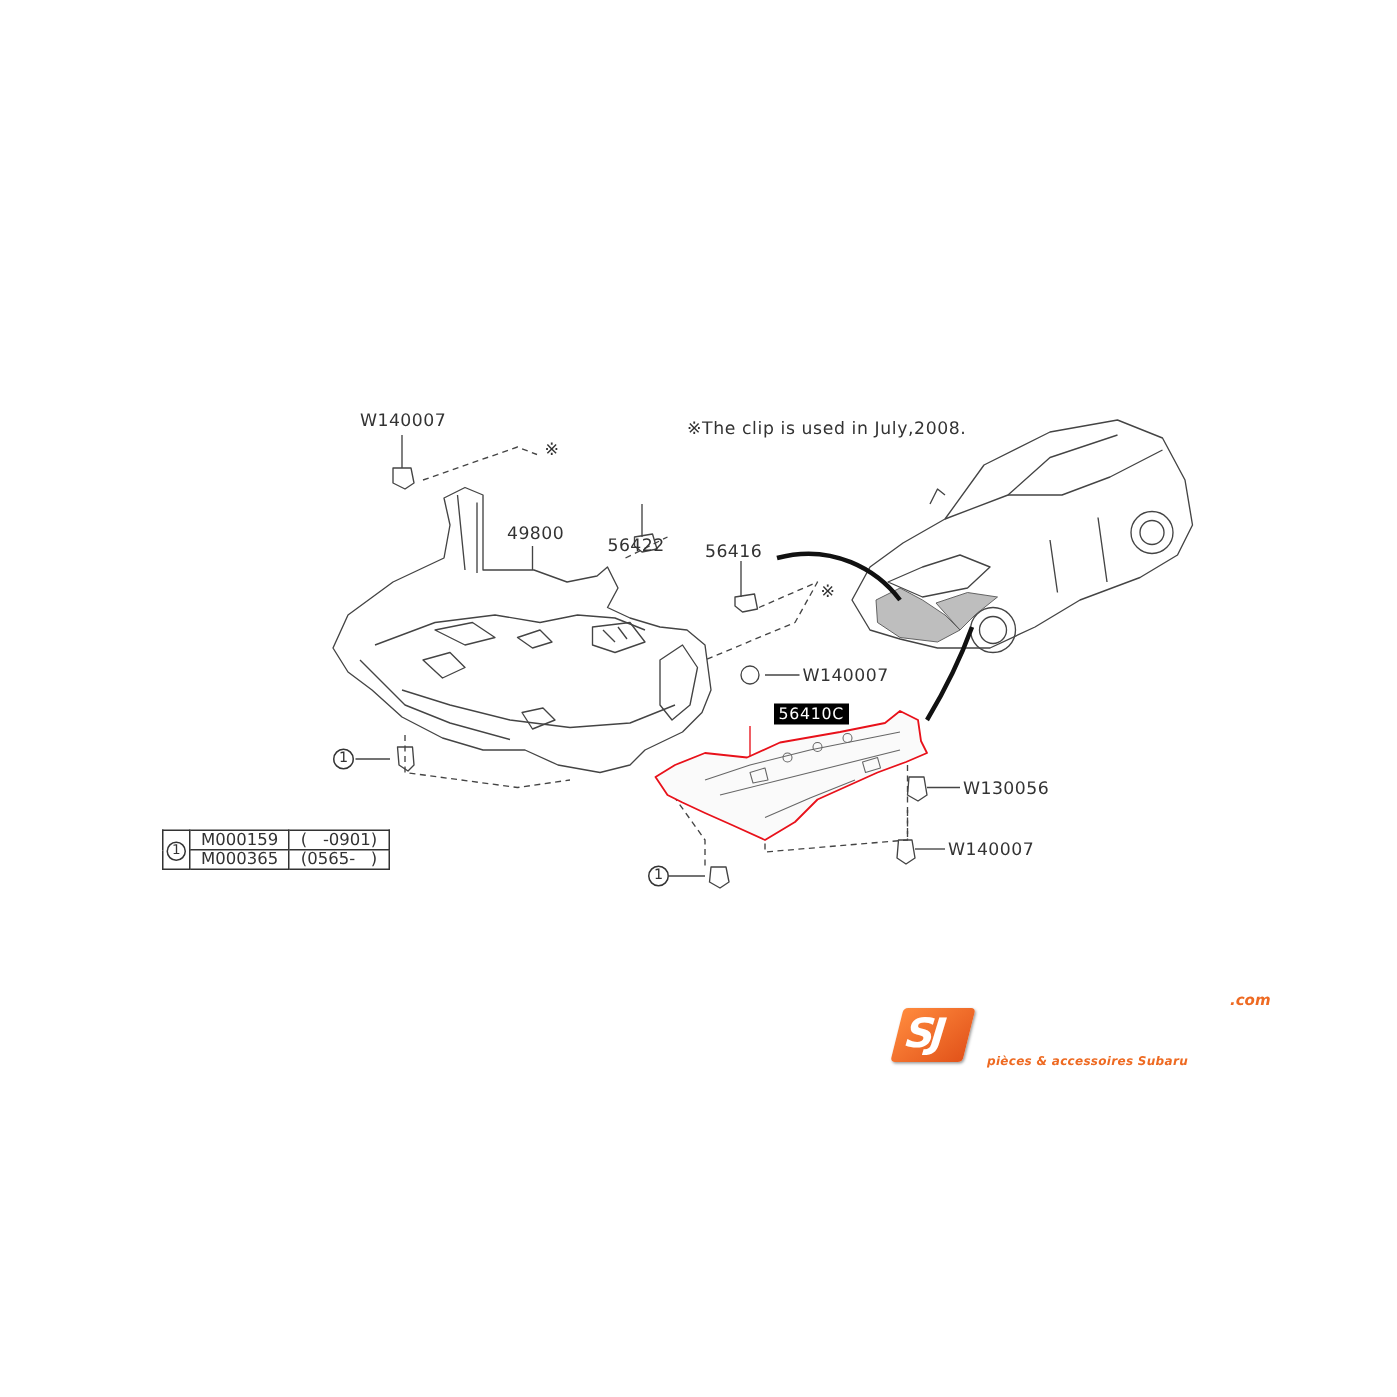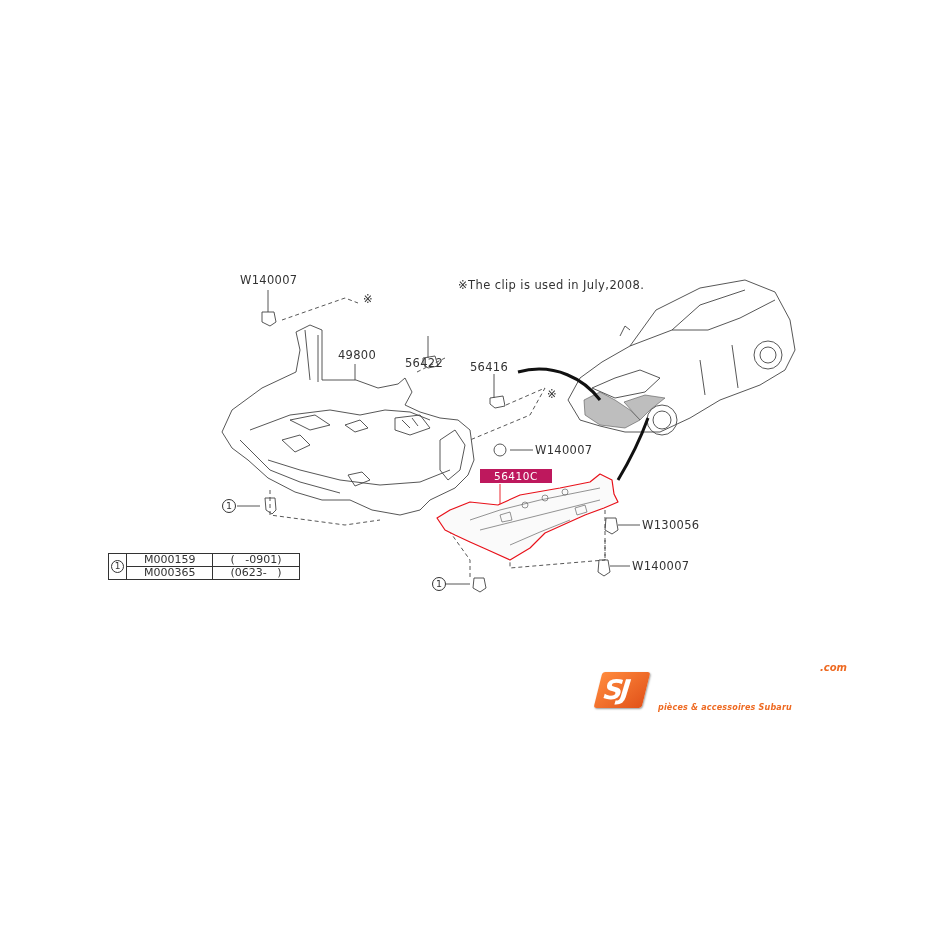--- a/index.html
+++ b/index.html
@@ -1,22 +1,22 @@
 <!DOCTYPE html>
 <html><head>
 <meta charset="utf-8">
 <style>
   html, body { margin:0; padding:0; background:#ffffff; }
   body { width:931px; height:931px; position:relative; overflow:hidden; font-family:"DejaVu Sans", sans-serif; }
   .lbl { position:absolute; font-family:"DejaVu Sans", sans-serif; font-size:11.5px; color:#333; letter-spacing:0.3px; white-space:nowrap; line-height:1; }
   .note { position:absolute; font-size:11.5px; color:#333; letter-spacing:0.4px; white-space:nowrap;margin-left:48px; }
-  .tag-red { position:absolute; background:#be185d; color:#fff; font-size:10.5px; padding:1px 14px; line-height:12px; letter-spacing:0.5px; }
+  .tag-red { position:absolute; background:#000000; color:#fff; font-size:10.5px; padding:1px 3px; line-height:12px; letter-spacing:0.5px;margin-left:36px; }
   svg.layer { position:absolute; left:0; top:0; }
   .ref-table { position:absolute; left:108px; top:553px; border-collapse:collapse; font-size:11px; color:#333; }
-  .ref-table td { border:1px solid #333; padding:0 17px; height:12px; line-height:12px; white-space:nowrap; }
+  .ref-table td { border:1px solid #333; padding:0 7px; height:12px; line-height:12px; white-space:nowrap; }
   .ref-table td.circ { padding:0 2px; text-align:center; vertical-align:middle; }
   .circle-num { display:inline-block; width:11px; height:11px; border:1px solid #333; border-radius:50%; font-size:9px; line-height:11px; text-align:center; }
   .callout-circle { position:absolute; width:12px; height:12px; border:1px solid #333; border-radius:50%; font-size:9.5px; line-height:12px; text-align:center; color:#333; background:#fff; }
   .logo { position:absolute; left:598px; top:668px; width:260px; height:50px; }
   .logo-badge { position:absolute; left:0; top:4px; width:48px; height:36px; background:linear-gradient(135deg,#ff8a3d,#e2531a); transform:skewX(-14deg); border-radius:3px; box-shadow:1px 1px 2px #999; }
   .logo-badge span { position:absolute; left:6px; top:2px; font-size:27px; font-weight:bold; font-style:italic; color:#fff; font-family:"DejaVu Sans", sans-serif; letter-spacing:-3px; transform:skewX(8deg); }
   .logo-text { position:absolute; left:54px; top:0px; font-size:34px; font-weight:bold; font-style:italic; color:#8a8a8a; font-family:"DejaVu Sans", sans-serif; letter-spacing:-1.5px; line-height:36px; -webkit-text-stroke:0.6px #555; }
   .logo-dotcom { position:absolute; left:222px; top:-6px; font-size:10px; font-weight:bold; font-style:italic; color:#ee6a22; font-family:"DejaVu Sans", sans-serif; }
   .logo-sub { position:absolute; left:60px; top:35px; font-size:8px; font-style:italic; font-weight:bold; color:#ee6a22; font-family:"DejaVu Sans", sans-serif; letter-spacing:0.2px; }
 </style>
@@ -121,21 +121,21 @@
 
 <table class="ref-table">
   <tbody>
       <tr>
     <td class="circ" rowspan="2"><span class="circle-num">1</span></td>
     <td>M000159</td>
     <td style="white-space:pre;">(   -0901)</td>
   </tr>
   <tr>
     <td>M000365</td>
-    <td style="white-space:pre;">(0623-   )</td>
+    <td style="white-space:pre;">(0565-   )</td>
   </tr>
 </tbody>
   </table>
 
 <div class="logo">
   <div class="logo-badge">
       <span>SJ</span>
     </div>
   <div class="logo-dotcom">.com</div>
   <div class="logo-sub">pièces &amp; accessoires Subaru</div>

